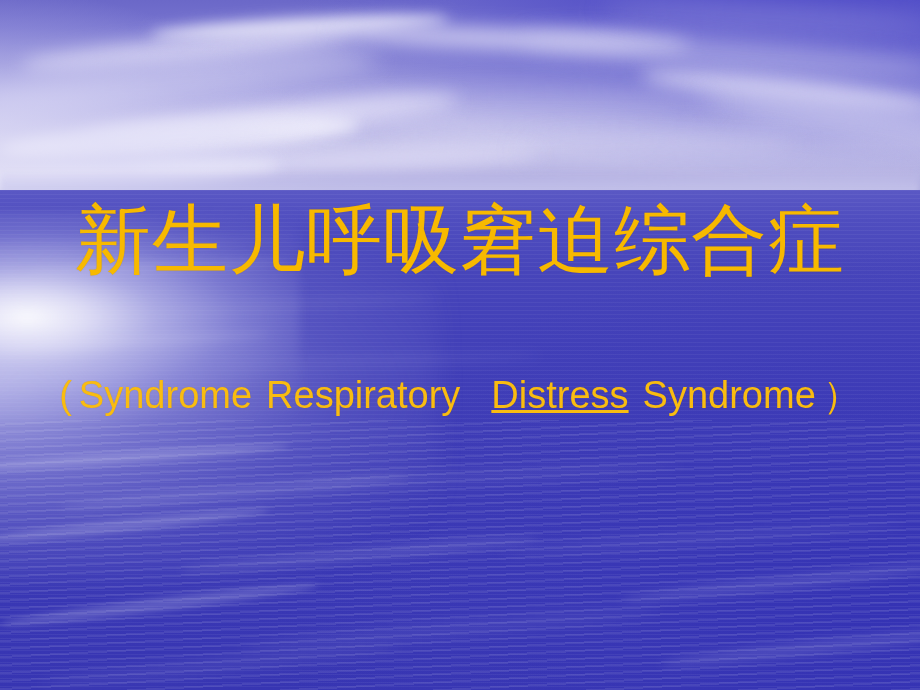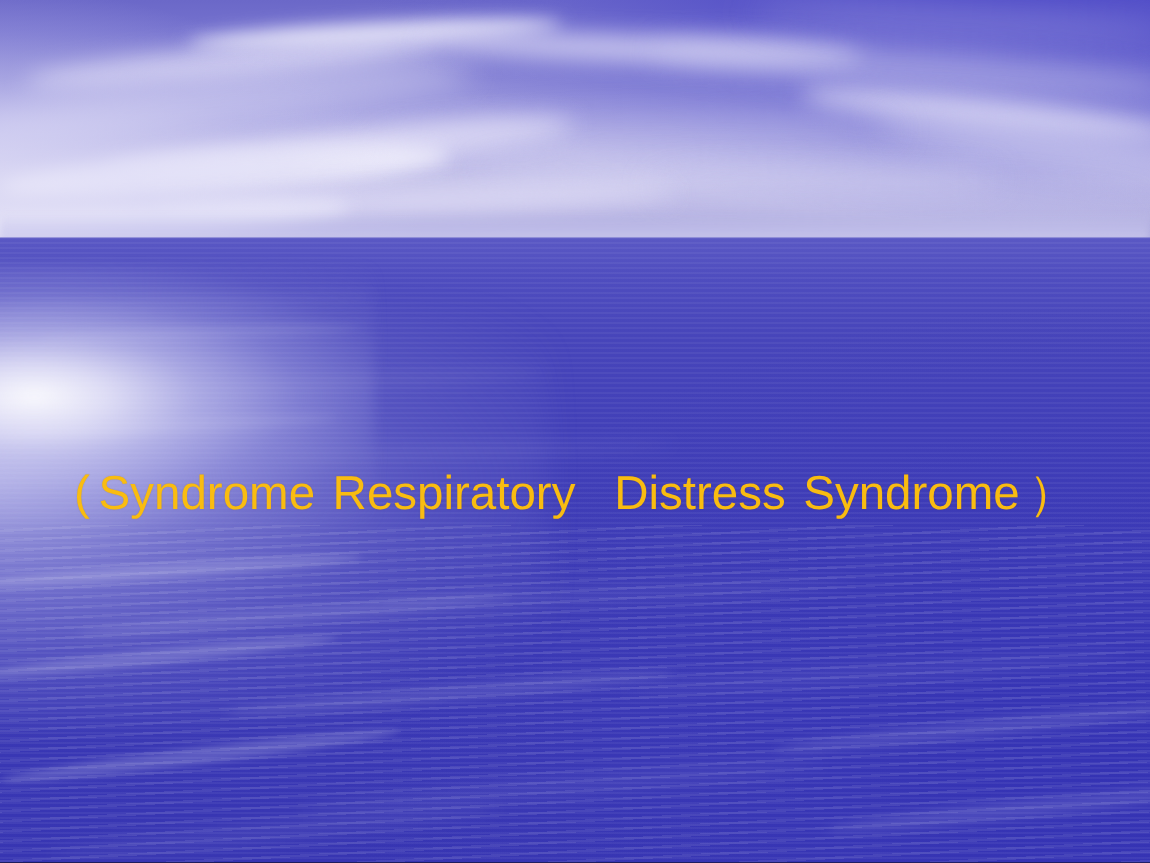--- a/index.html
+++ b/index.html
@@ -251,18 +251,19 @@
   <div class="wave dim" style="left:300px; top:470px; width:380px; height:12px; transform:rotate(-3deg);"></div>
   <div class="wave lit" style="left:-30px; top:520px; width:300px; height:12px; transform:rotate(-6deg);"></div>
   <div class="wave" style="left:180px; top:548px; width:360px; height:13px; transform:rotate(-5deg);"></div>
   <div class="wave dim" style="left:500px; top:532px; width:400px; height:13px; transform:rotate(-4deg);"></div>
   <div class="wave" style="left:620px; top:576px; width:330px; height:13px; transform:rotate(-6deg);"></div>
   <div class="wave lit" style="left:0px;   top:598px; width:320px; height:13px; transform:rotate(-7deg);"></div>
   <div class="wave dim" style="left:240px; top:622px; width:420px; height:14px; transform:rotate(-5deg);"></div>
   <div class="wave" style="left:660px; top:640px; width:320px; height:14px; transform:rotate(-6deg);"></div>
   <div class="wave dim" style="left:40px;  top:658px; width:360px; height:14px; transform:rotate(-6deg);"></div>
 
+  <div class="title">新生儿呼吸窘迫综合症</div>
 
   <div class="subtitle">
-    <span class="paren">(</span><span class="w">Syndrome</span><span class="w">Respiratory</span><span class="w" style="margin-left:24px;">Distress</span><span class="w" style="">Syndrome</span><span class="paren">）</span>
+    <span class="paren">(</span><span class="w">Syndrome</span><span class="w">Respiratory</span><span class="w" style="margin-left:24px;text-decoration:underline;">Distress</span><span class="w" style="">Syndrome</span><span class="paren">）</span>
   </div>
 
 </div>
 
 </body></html>

